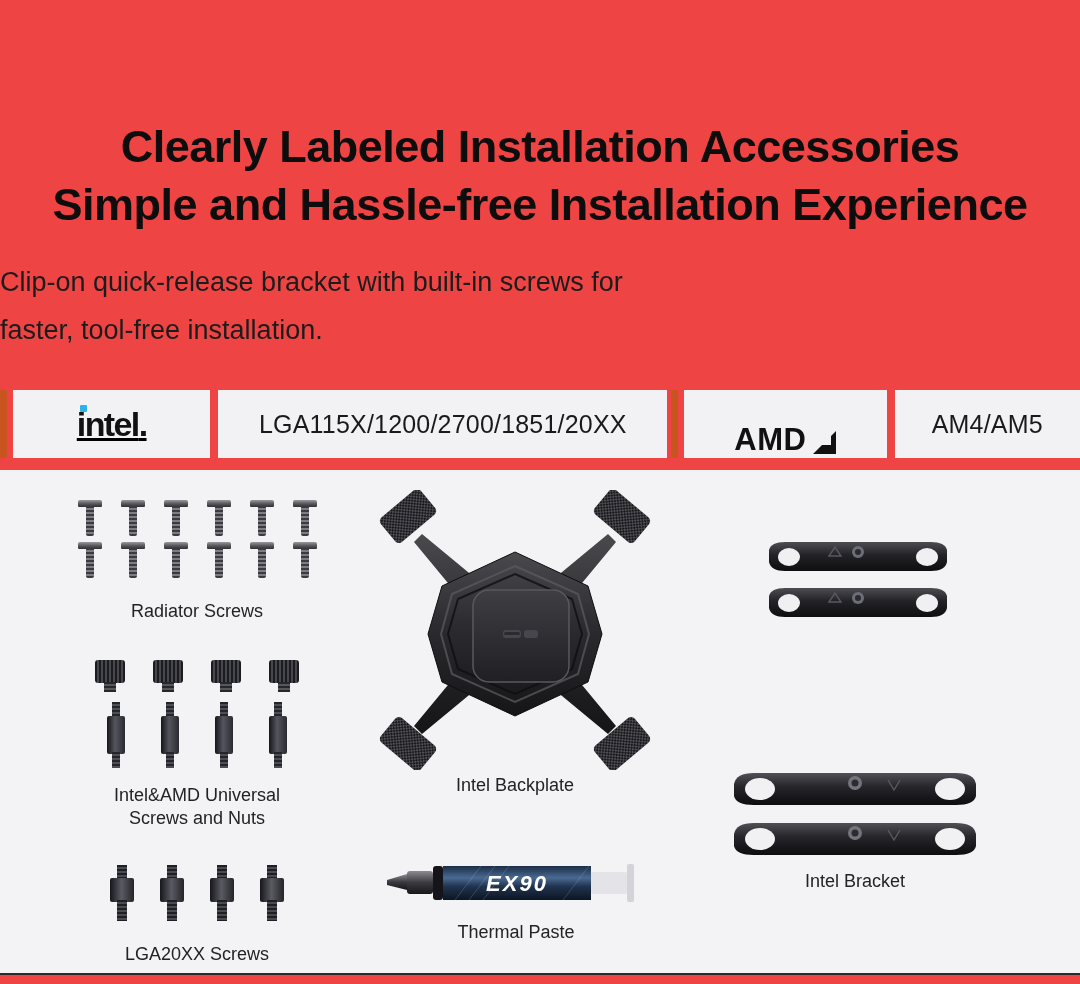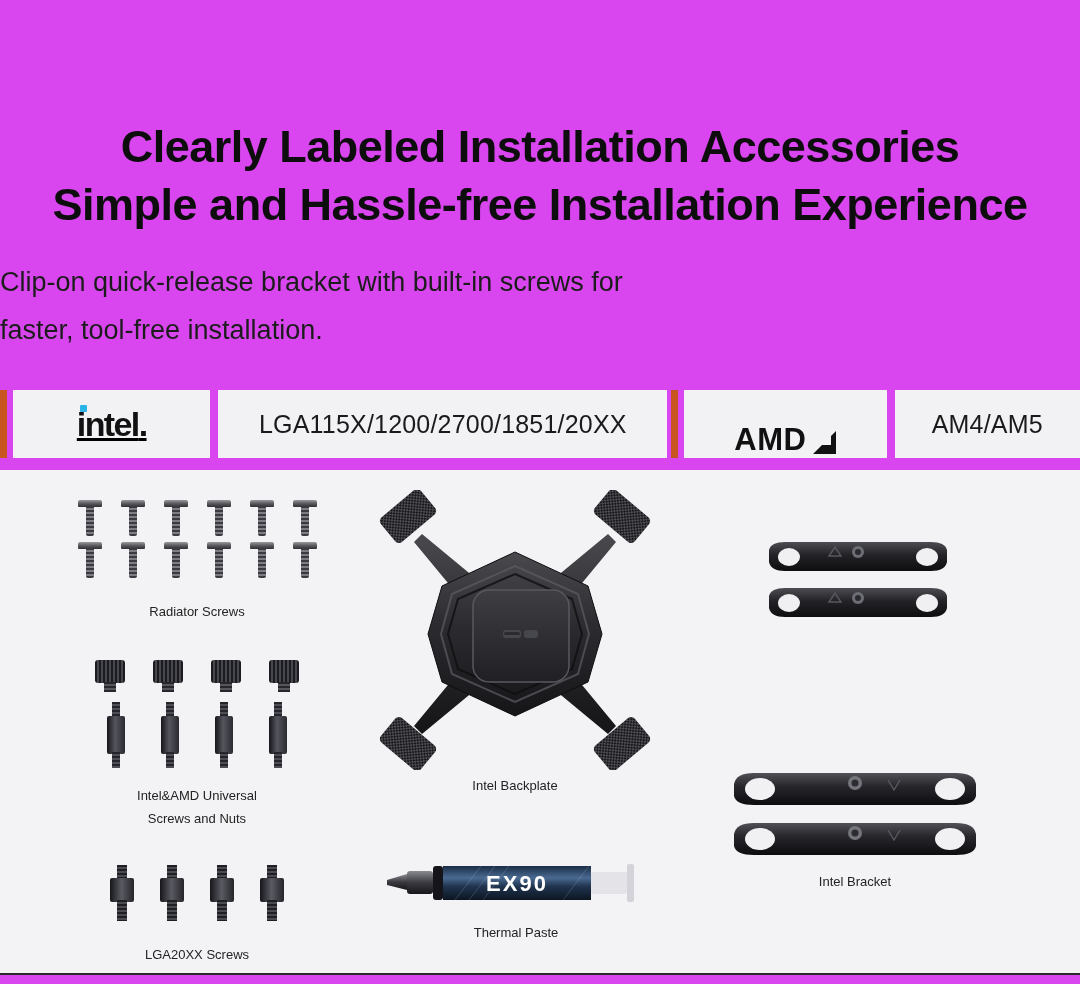--- a/index.html
+++ b/index.html
@@ -2,21 +2,21 @@
 <html><head>
 <meta charset="utf-8">
 <style>
   * { box-sizing: border-box; margin: 0; padding: 0; }
   html, body {
     width: 1080px; height: 984px;
     background: #ffffff;
     font-family: "Liberation Sans", sans-serif;
     overflow: hidden;
   }
-  .page { position: relative; width: 1080px; height: 984px; background: #d946ef; }
+  .page { position: relative; width: 1080px; height: 984px; background: #ef4444; }
 
   
   .headline { padding-top: 118px; text-align: center; }
   .headline h1 {
     font-size: 45px; line-height: 58px; font-weight: 700;
     color: #0d0d0d; letter-spacing: -0.5px;
   }
   .subhead {
     margin-top: 24px; 
     font-size: 27px; line-height: 48px; font-weight: 400; color: #1c1c1c;
@@ -53,21 +53,21 @@
   .amd-logo .amd-text { font-size: 31px; font-weight: 700; color: #111; letter-spacing: 0.5px; }
   .amd-arrow { width: 27px; height: 27px; position: relative; }
 
   
   .panel {
     position: absolute; left: 0; top: 470px; width: 1080px; height: 505px;
     background: #f3f3f5; border-bottom: 2px solid #2a2a2a;
   }
   .item { position: absolute; text-align: center; }
   .item .caption {
-    font-size: 13px; color: #232323; line-height: 23px; white-space: pre-line;
+    font-size: 18px; color: #232323; line-height: 23px; white-space: pre-line;
   }
 
   
   .screws-grid { display: grid; grid-template-columns: repeat(6, 1fr); gap: 6px 8px; }
   .rad-screw { width: 26px; height: 36px; position: relative; margin: 0 auto; }
   .rad-screw .head {
     position: absolute; top: 0; left: 1px; width: 24px; height: 7px;
     background: linear-gradient(180deg,#9a9a9e 0%, #55555a 55%, #2e2e33 100%);
     border-radius: 2px 2px 1px 1px;
   }
@@ -121,21 +121,21 @@
     background: repeating-linear-gradient(180deg,#1e1e23 0 2px,#4a4a52 2px 4px);
   }
 
   
   .backplate { position: relative; width: 290px; height: 280px; }
 
   
   .bracket-stack { display: flex; flex-direction: column; gap: 12px; align-items: center; }
 
   
-  .paste { position: relative; width: 258px; height: 46px; }
+  .paste { position: relative; width: 258px; height: 46px; font-style: italic; }
 </style>
 </head>
 <body>
 
 <div class="page">
 
   <div class="headline">
     <h1>
       <span>Clearly Labeled Installation Accessories</span><br>
       <span>Simple and Hassle-free Installation Experience</span>

